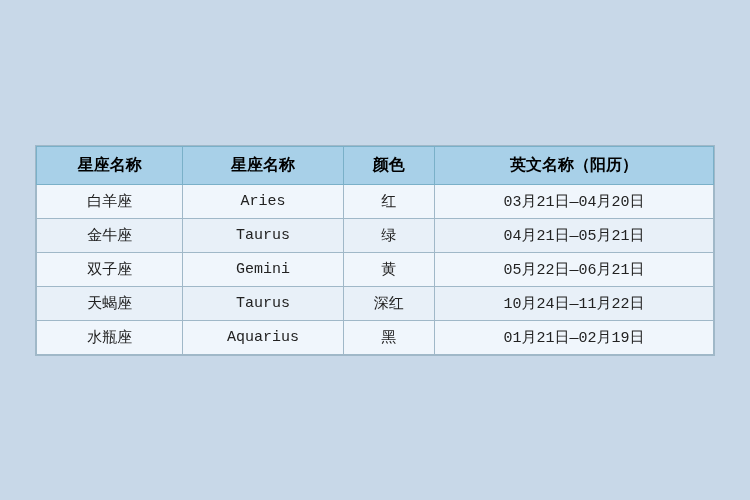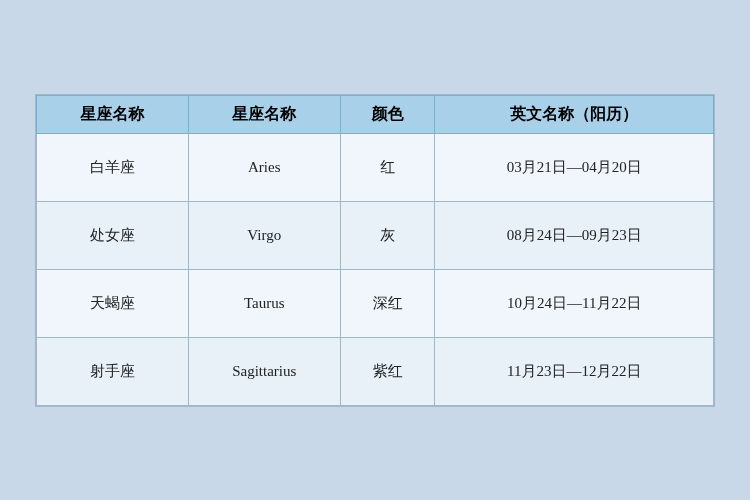--- a/index.html
+++ b/index.html
@@ -46,24 +46,25 @@
     tbody tr {
       background-color: #f0f6fc;
     }
 
     tbody tr:nth-child(even) {
       background-color: #e8f0f8;
     }
 
     tbody td {
       border: 1px solid #a0b8c8;
-      padding: 24px 10px;
+      padding: 7px 10px;
       text-align: center;
       font-size: 15px;
       color: #222;
+      font-family: Liberation Mono, monospace;
     }
 
     tbody td:first-child {
       font-size: 15px;
     }
 
     tbody td:nth-child(2) {
       font-style: normal;
     }
   </style>
@@ -81,32 +82,38 @@
       </tr>
     </thead>
     <tbody id="table-body">
     <tr>
           <td>白羊座</td>
           <td>Aries</td>
           <td>红</td>
           <td>03月21日—04月20日</td>
         </tr>
         <tr>
-          <td>处女座</td>
-          <td>Virgo</td>
-          <td>灰</td>
-          <td>08月24日—09月23日</td>
+          <td>金牛座</td>
+          <td>Taurus</td>
+          <td>绿</td>
+          <td>04月21日—05月21日</td>
+        </tr>
+        <tr>
+          <td>双子座</td>
+          <td>Gemini</td>
+          <td>黄</td>
+          <td>05月22日—06月21日</td>
         </tr>
         <tr>
           <td>天蝎座</td>
           <td>Taurus</td>
           <td>深红</td>
           <td>10月24日—11月22日</td>
         </tr>
         <tr>
-          <td>射手座</td>
-          <td>Sagittarius</td>
-          <td>紫红</td>
-          <td>11月23日—12月22日</td>
+          <td>水瓶座</td>
+          <td>Aquarius</td>
+          <td>黑</td>
+          <td>01月21日—02月19日</td>
         </tr>
       </tbody>
   </table>
 </div>
 
 </body></html>

